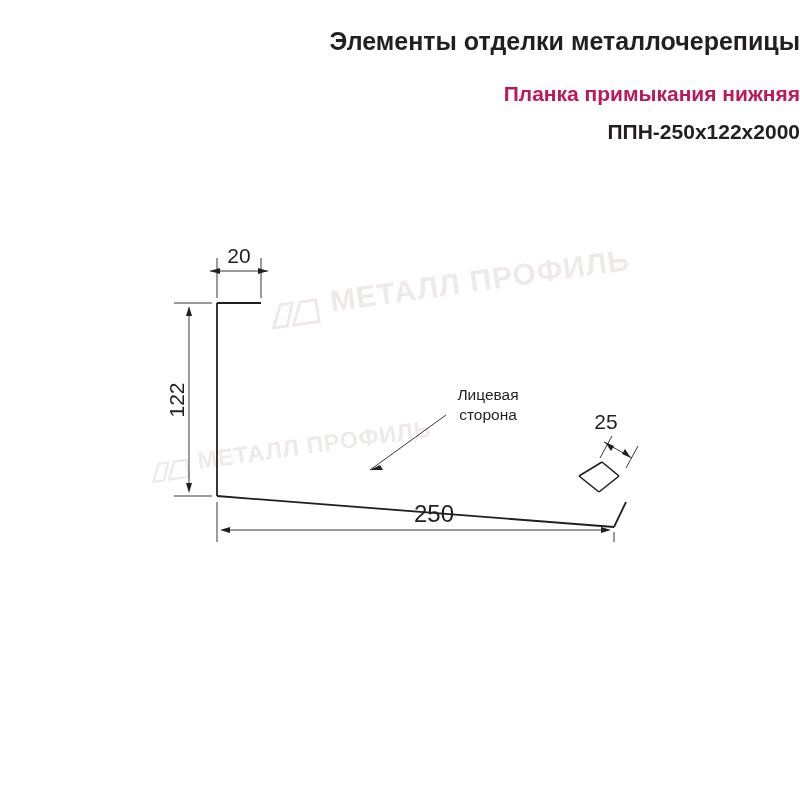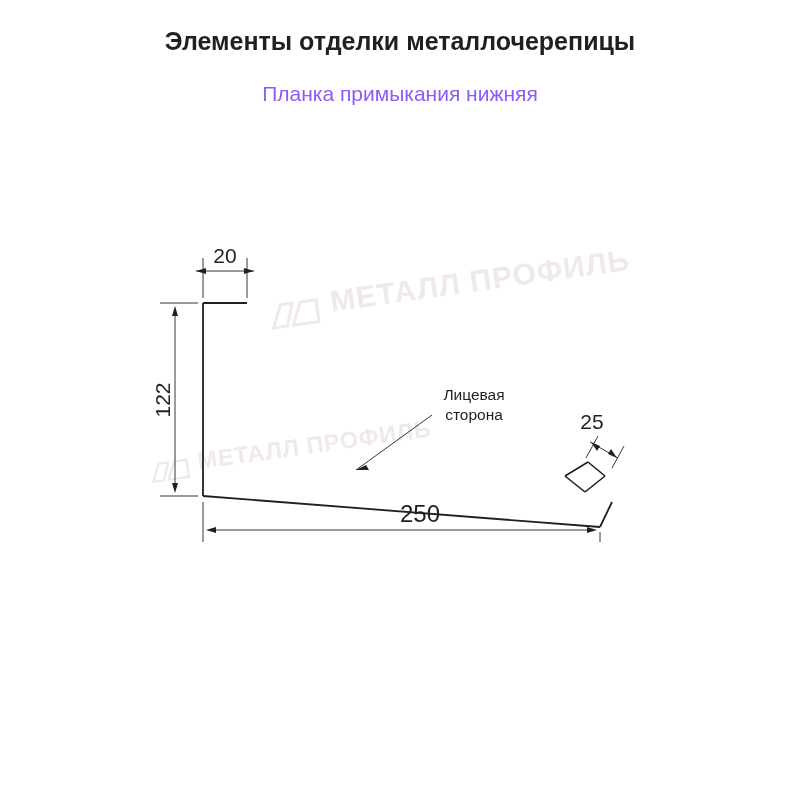--- a/index.html
+++ b/index.html
@@ -17,47 +17,48 @@
   }
   .page {
     position: absolute;
     inset: 0;
   }
   .title-block {
     position: absolute;
     top: 26px;
     left: 0;
     width: 800px;
-    text-align: center;
+    text-align: right;
   }
   .title-main {
     font-size: 25px;
     font-weight: bold;
     letter-spacing: 0px;
     line-height: 1.2;
     color: #231f20;
   }
   .title-sub {
     margin-top: 26px;
     font-size: 21px;
-    font-weight: normal;
-    color: #8b5cf6;
+    font-weight: bold;
+    color: #be185d;
   }
   .title-code {
     margin-top: 14px;
     font-size: 21px;
     font-weight: bold;
     color: #231f20;
   }
   .drawing {
     position: absolute;
     top: 180px;
     left: 0;
     width: 704px;
     height: 440px;
+    padding-left: 14px;
   }
   .drawing svg {
     display: block;
   }
   .footnotes {
     position: absolute;
     left: 22px;
     bottom: 18px;
     font-size: 13.5px;
     line-height: 1.55;
@@ -104,20 +105,21 @@
       <svg width="52" height="40" viewBox="0 0 52 40" aria-hidden="true">
         <path d="M2 34 L12 12 L24 12 L16 34 Z" fill="none" stroke="#f0e9e9" stroke-width="3"></path>
         <path d="M22 34 L32 12 L48 12 L48 34 Z" fill="none" stroke="#f0e9e9" stroke-width="3"></path>
       </svg>
     </span><span class="wm-text">МЕТАЛЛ ПРОФИЛЬ</span>
   </div>
 
   <div class="title-block">
     <div class="title-main">Элементы отделки металлочерепицы</div>
     <div class="title-sub">Планка примыкания нижняя</div>
+    <div class="title-code">ППН-250х122х2000</div>
   </div>
 
   <div class="drawing">
     <svg width="800" height="440" viewBox="0 0 800 440" aria-hidden="true">
       <g stroke="#231f20" fill="none" stroke-width="1.6" stroke-linecap="butt">
 
         <path d="M203 123 L247 123" stroke-width="1.8"></path>
 
         <path d="M203 123 L203 316" stroke-width="1.8"></path>
 

